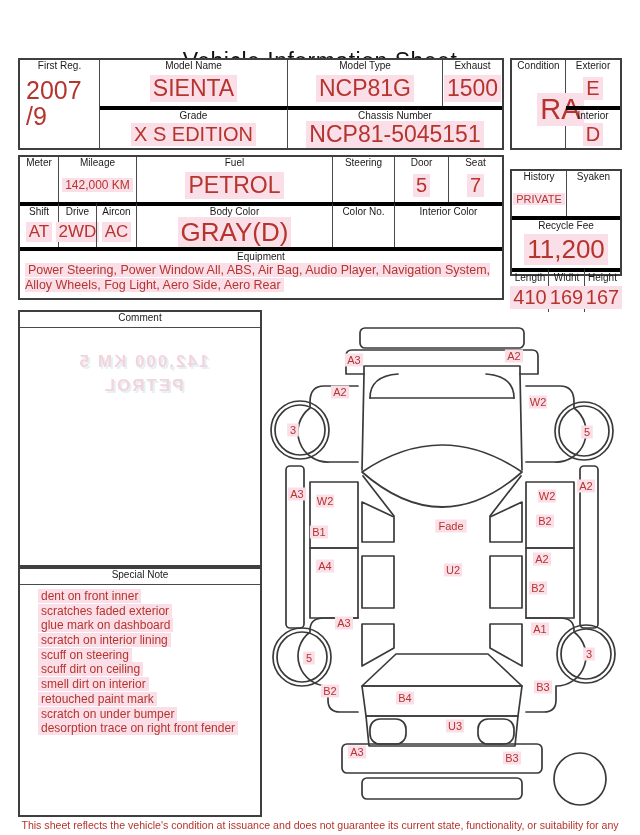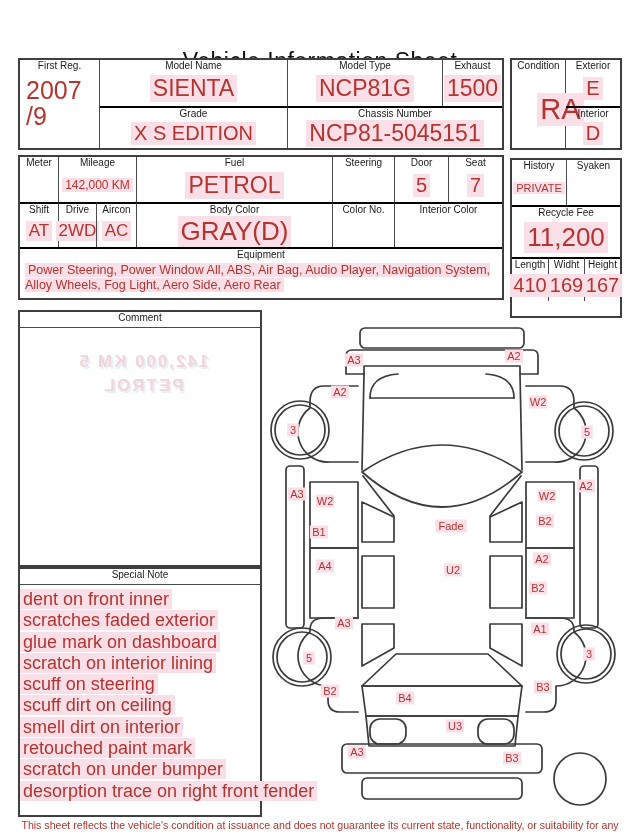--- a/index.html
+++ b/index.html
@@ -3,32 +3,32 @@
 <meta charset="utf-8">
 <style>
   html,body{margin:0;padding:0;}
   body{width:640px;height:835px;background:#ffffff;position:relative;overflow:hidden;
        font-family:"Liberation Sans",sans-serif;color:#1a1a1a;}
   .abs{position:absolute;box-sizing:border-box;}
   .title{left:0;top:12px;width:640px;text-align:center;font-size:23px;letter-spacing:.5px;color:#111;margin-top:36px;}
   .box{border:2px solid #3f3f3f;background:#fff;}
   .cell{position:absolute;box-sizing:border-box;}
   .bl{border-left:1px solid #4a4a4a;}
-  .bt{border-top:2px solid #000000;}
+  .bt{border-top:4px solid #000000;}
   .br{border-right:1px solid #4a4a4a;}
   .bb{border-bottom:1px solid #4a4a4a;}
   .hdr{font-size:10px;text-align:center;padding-top:0;color:#1a1a1a;white-space:nowrap;}
   .field{display:flex;flex-direction:column;}
   .fval{flex:1;display:flex;align-items:center;justify-content:center;color:#b5342e;}
   .hl{background:#fbdfe8;padding:0 3px;white-space:nowrap;}
   .v24{font-size:23px;} .v26{font-size:26px;} .v20{font-size:20px;}
   .v18{font-size:17px;} .v14{font-size:11px;} .v13{font-size:12px;} .v30{font-size:29px;padding-left:44px;}
   .firstreg{font-size:25px;color:#b5342e;line-height:1.05;padding:6px 0 0 6px;}
   .equip{font-size:12.5px;line-height:1.2;color:#b5342e;padding:2px 5px;}
-  .notes{padding:5px 0;font-size:18px;line-height:1.1;}
+  .notes{padding:5px 18px;font-size:12px;line-height:1.1;}
   .note-line{color:#b5342e;margin-bottom:1.5px;}
   .ghost{position:absolute;left:18px;top:38px;width:210px;transform:scaleX(-1);
          color:#f0b6c4;opacity:.6;font-size:17px;font-weight:bold;letter-spacing:2px;
          text-shadow:-2px 2px 0 #cfe8ef;line-height:1.4;text-align:center;}
   .disclaimer{left:18px;top:819px;width:604px;text-align:center;font-size:10.6px;color:#b5342e;}
   svg text{fill:#b5342e;font-family:"Liberation Sans",sans-serif;font-size:11px;}
 </style>
 </head>
 <body>
 
@@ -167,21 +167,21 @@
     <div class="hdr">Interior Color</div>
     <div class="fval v14">
         <span></span>
       </div>
   </div>
 
   <div class="cell hdr bt" style="left:0;top:90px;width:482px;height:14px">Equipment</div>
   <div class="cell equip" style="left:0;top:104px;width:482px;height:37px"><span class="hl" style="white-space:normal">Power Steering, Power Window  All, ABS, Air Bag, Audio Player, Navigation System, Alloy Wheels, Fog Light, Aero Side, Aero Rear</span></div>
 </div>
 
-<div class="abs box" style="left:510px;top:158px;width:112px;height:160px">
+<div class="abs box" style="left:510px;top:169px;width:112px;height:107px">
   <div class="cell field" style="left:0;top:0;width:54px;height:45px">
     <div class="hdr">History</div>
     <div class="fval v14">
         <span class="hl">PRIVATE</span>
       </div>
   </div>
   <div class="cell field bl" style="left:54px;top:0;width:54px;height:45px">
     <div class="hdr">Syaken</div>
     <div class="fval v14">
         <span></span>

